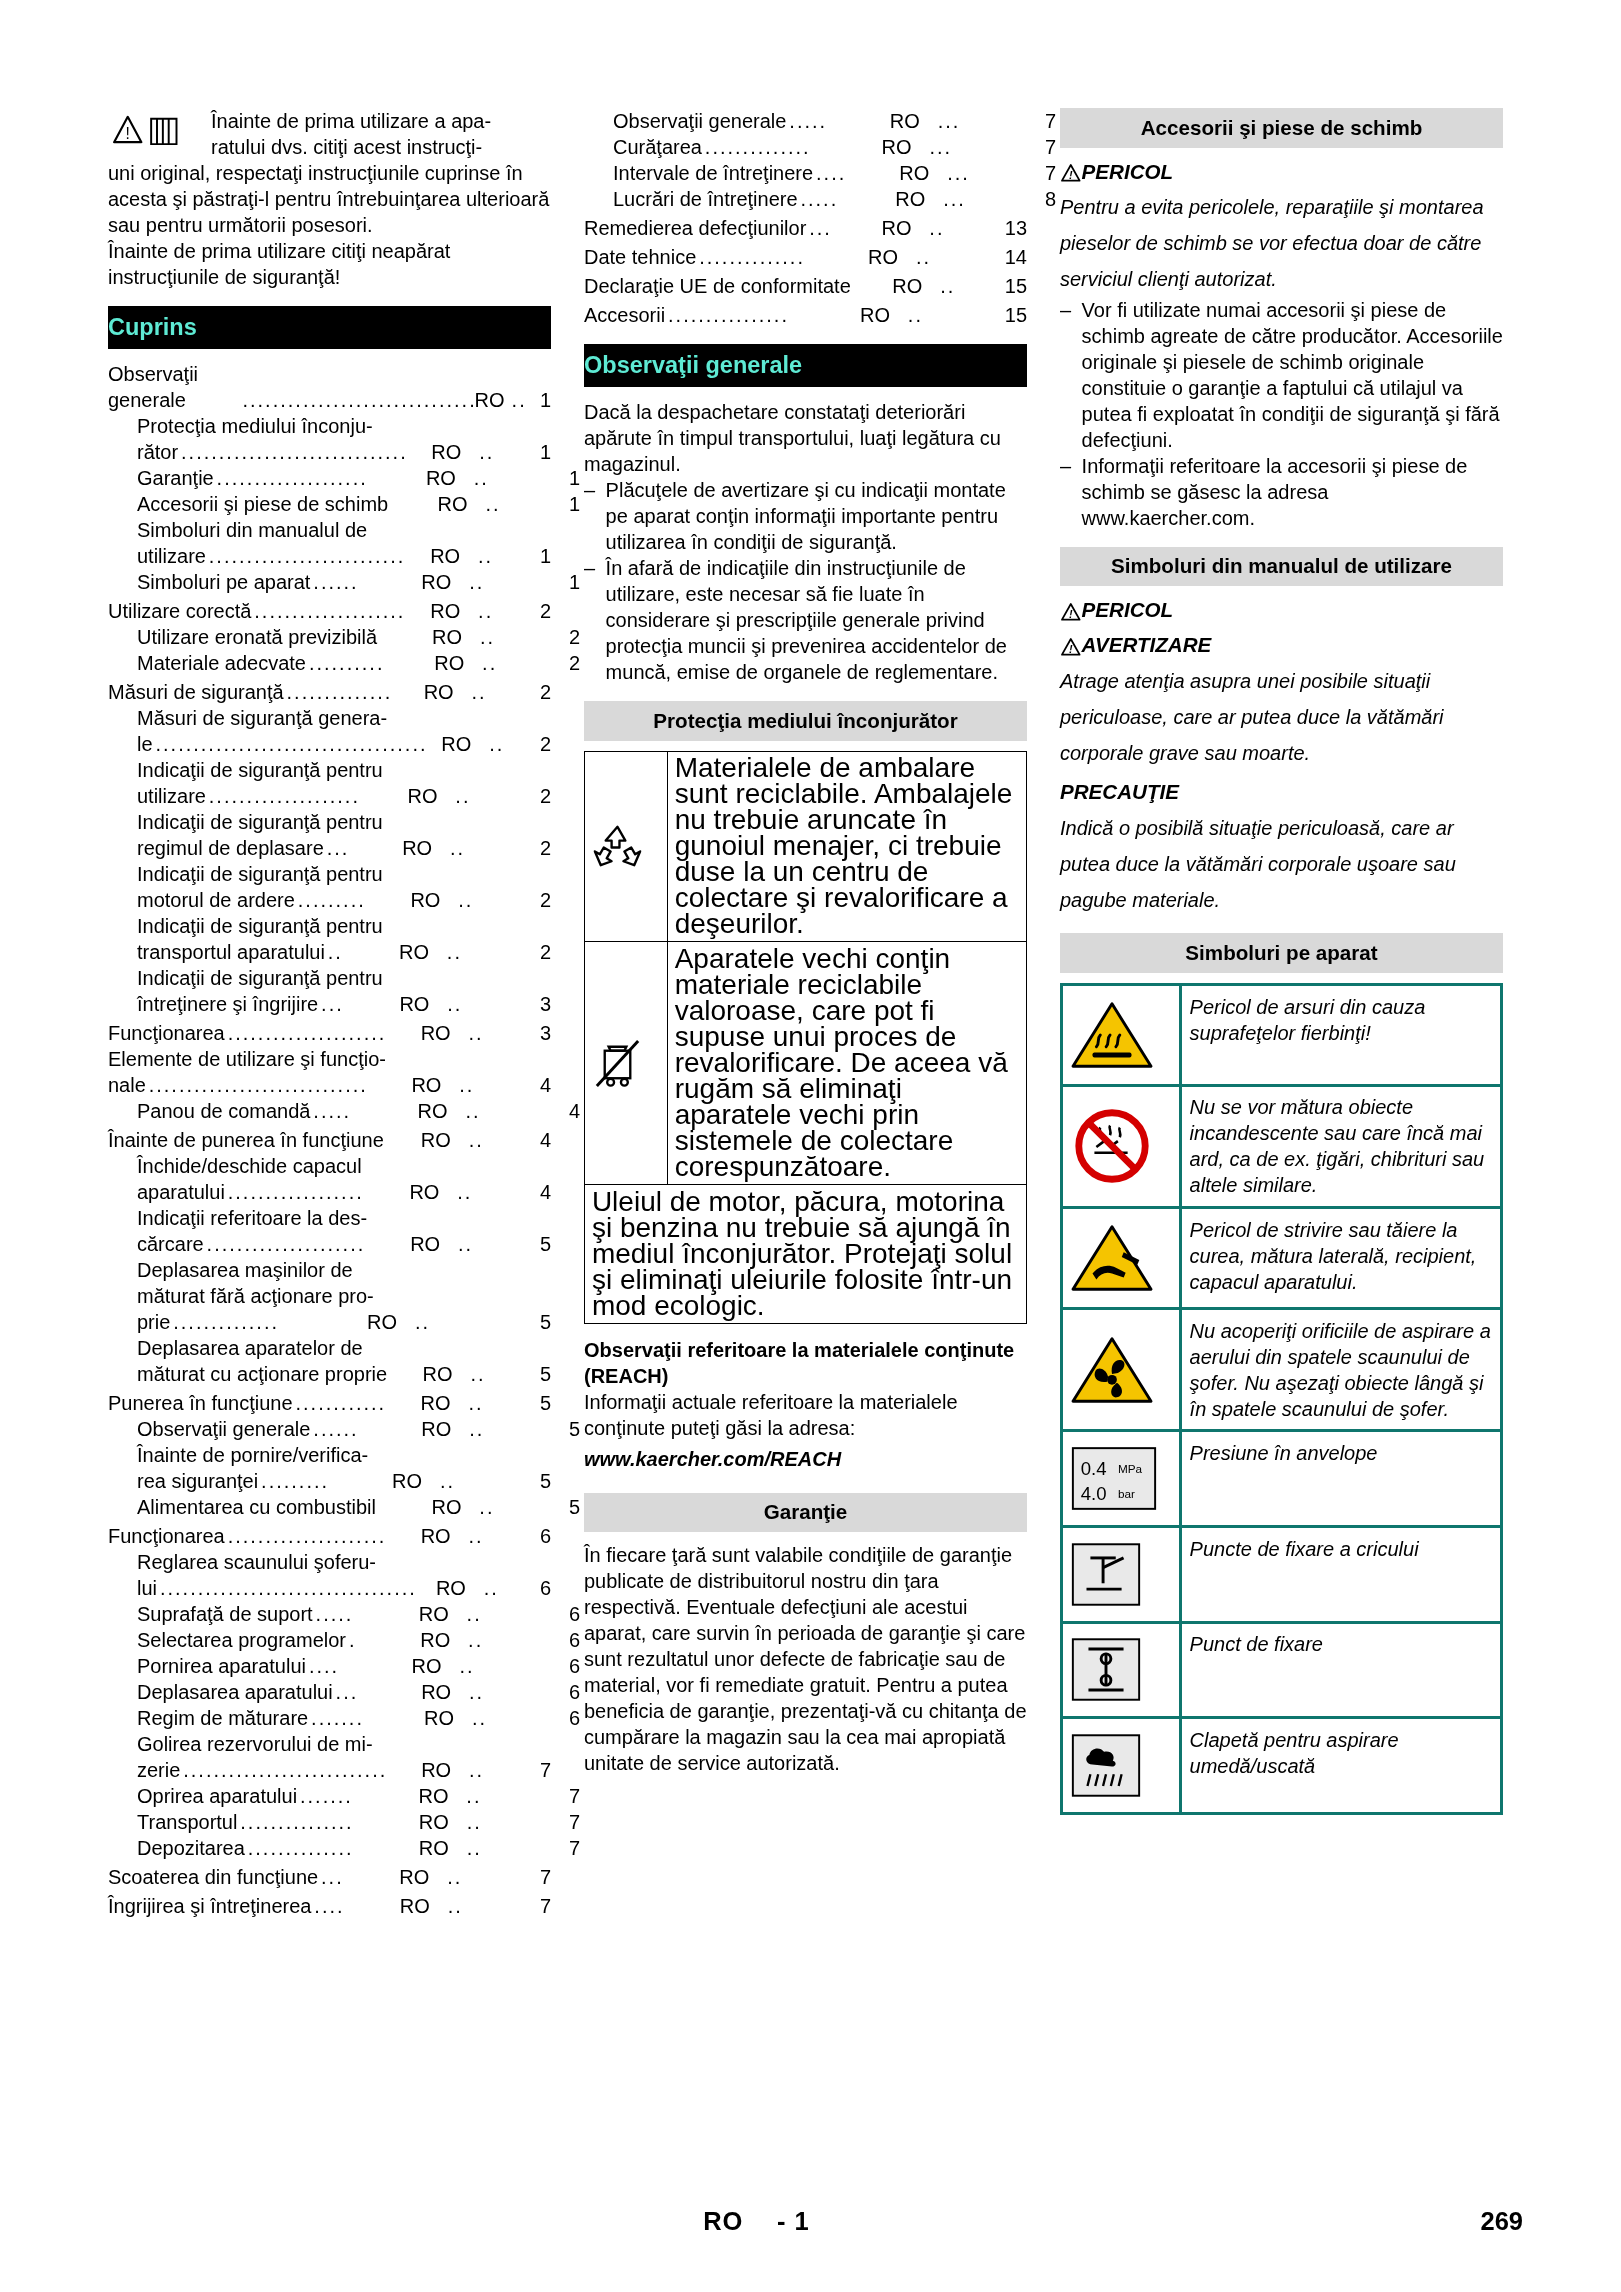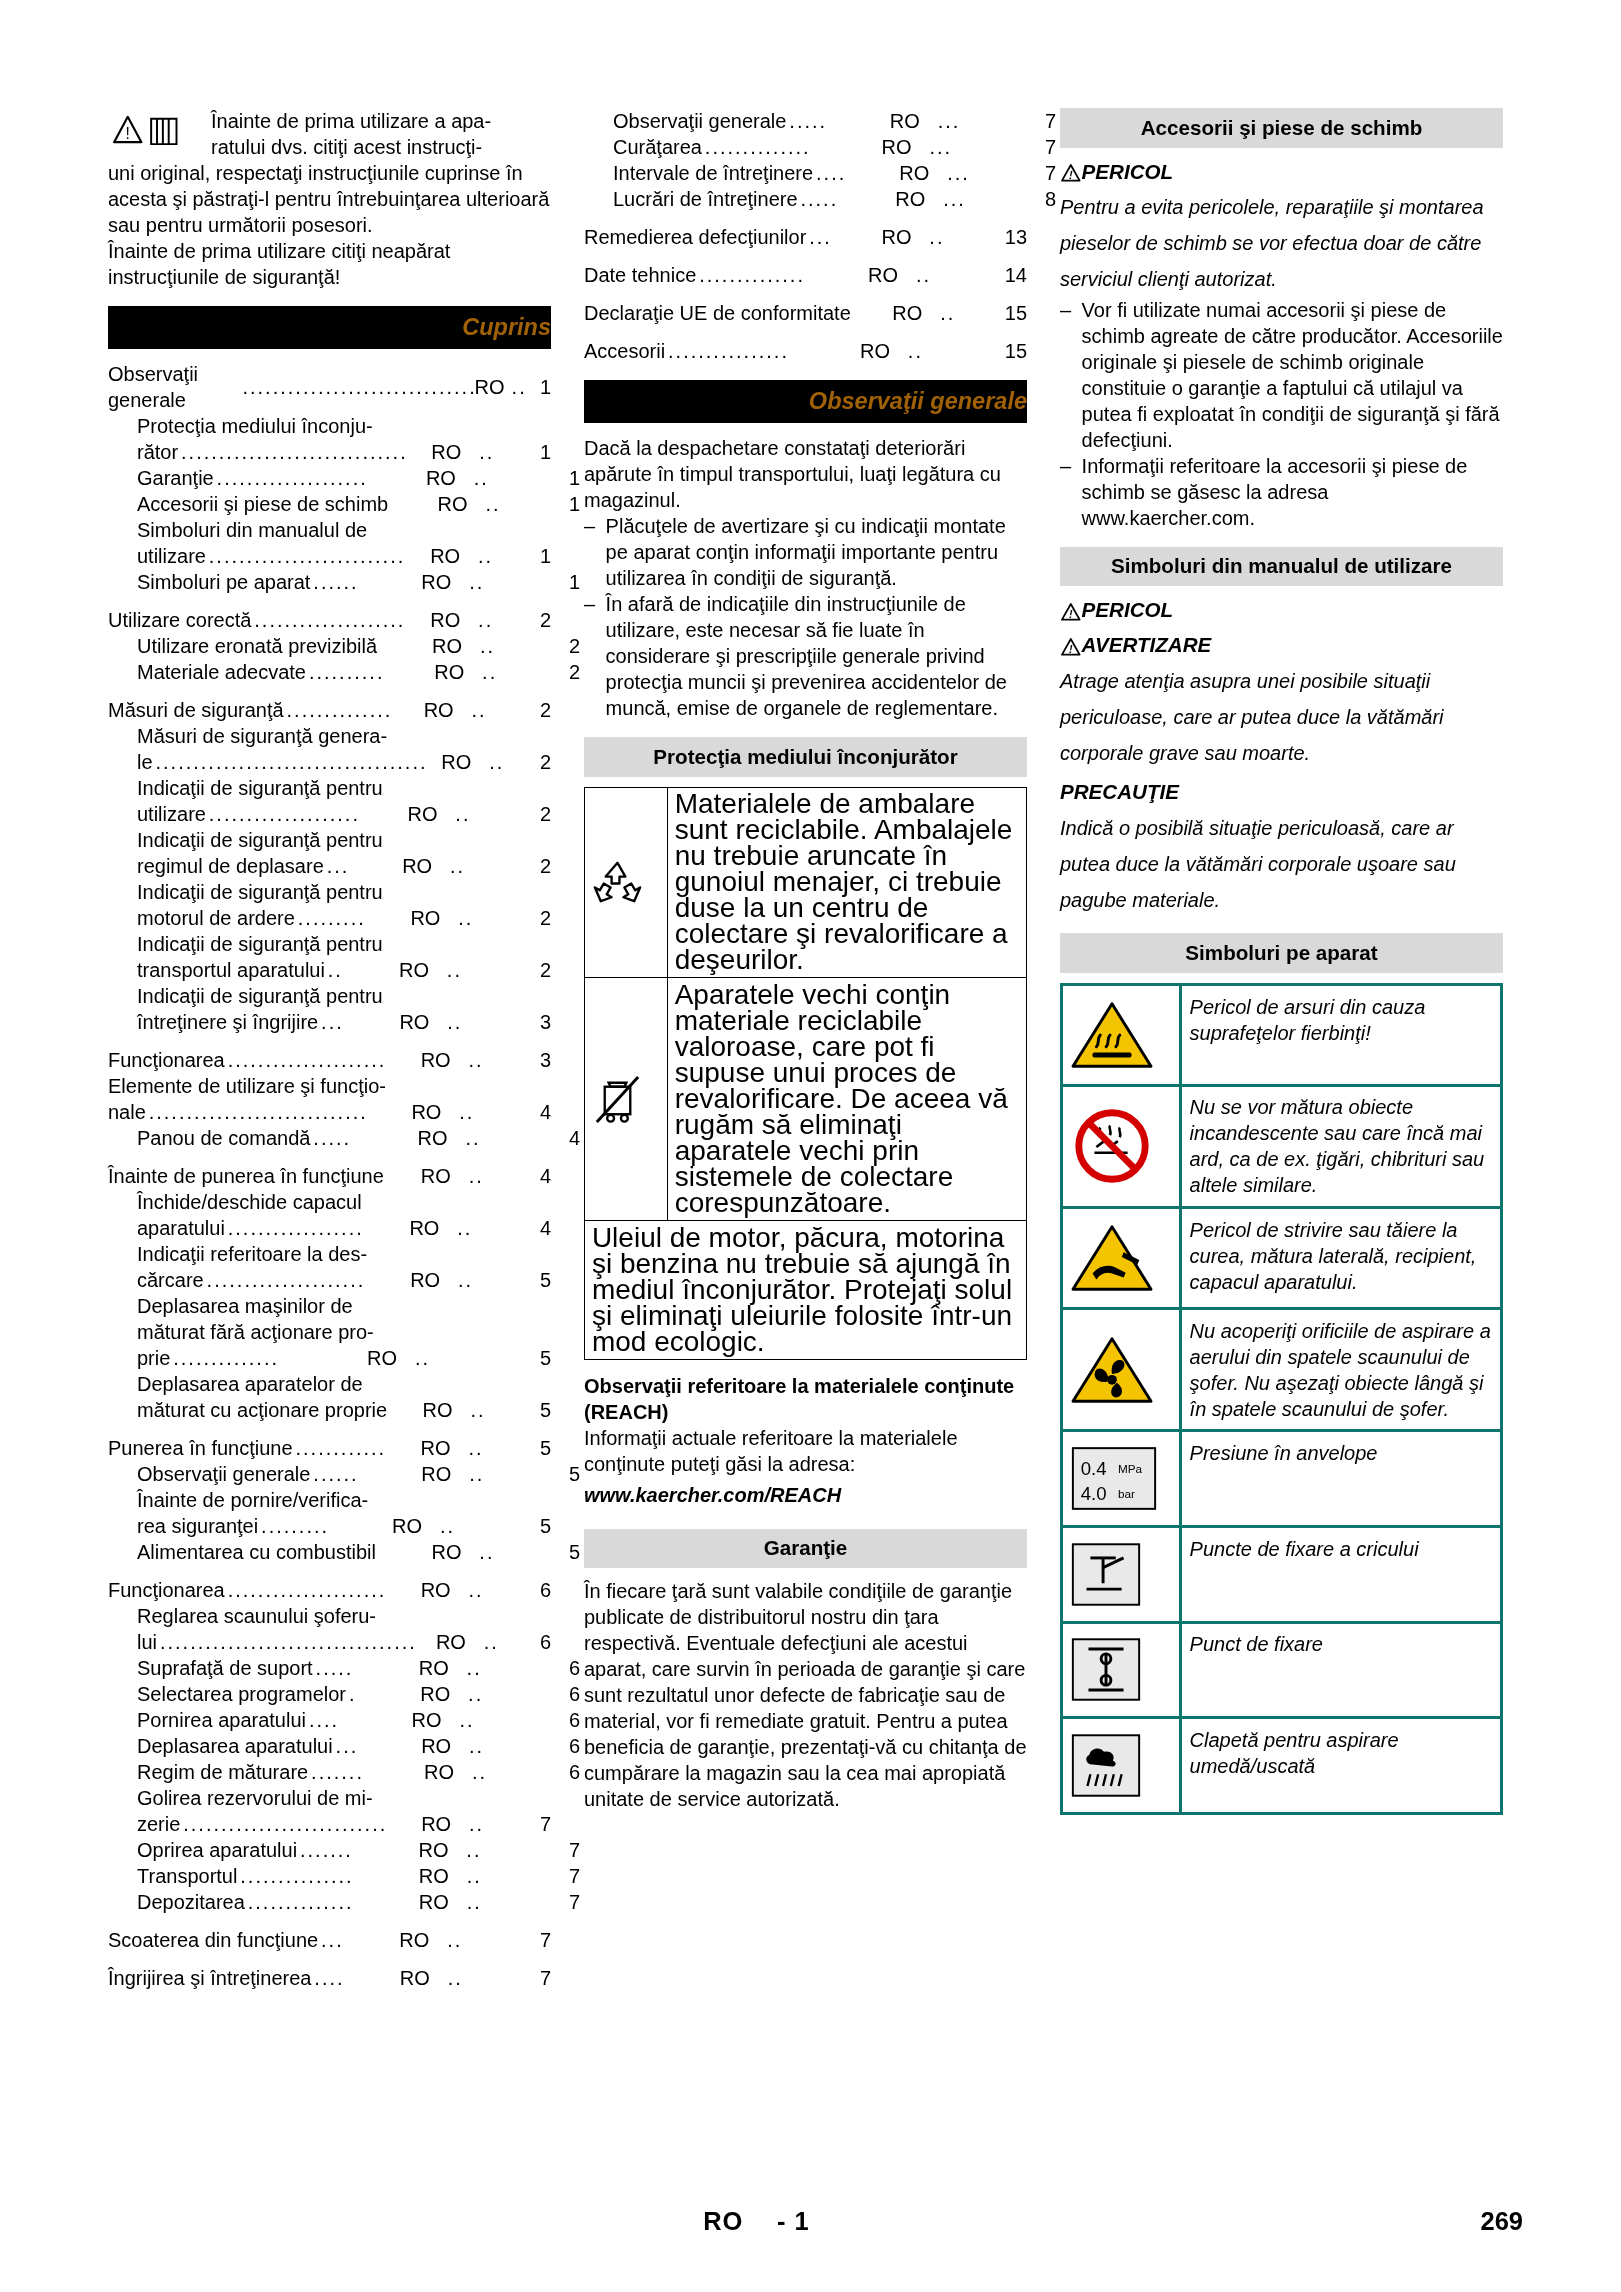--- a/index.html
+++ b/index.html
@@ -30,49 +30,48 @@
   .t{font-size:20px;line-height:26px;}
   .intro{font-size:20px;line-height:26px;}
   .intro-wrap{position:relative;min-height:108px;}
   .intro-icons{
     position:absolute;left:0;top:2px;width:98px;height:39px;
   }
   .hang{padding-left:103px;}
 
   
   .bar{
-    background:#000;color:#a16207;
-    text-align:right;
+    background:#000;color:#5eead4;
+    text-align:left;
     font-weight:bold;
     font-size:23.5px;
     line-height:33px;
     padding:4.9px 0 5.9px 0;
     margin:15.7px 0 11.8px 0;
-    font-style:italic;
   }
   
   .bar-grey{
     background:#d9d9d9;color:#000;
     text-align:center;
     font-weight:bold;
     font-size:20.6px;
     line-height:29px;
     padding:3.9px 0 4.9px 0;
     margin:15.7px 0 9.8px 0;
     border:1px solid #d9d9d9;
   }
 
   
   .toc{font-size:20px;line-height:26px;}
   .toc .row{
     display:flex;
     align-items:flex-end;
     width:100%;
   }
-  .toc .lvl1{margin-top:12px;align-items:center;}
+  .toc .lvl1{margin-top:3px;}
   .toc .lvl2{padding-left:29px;}
   .toc .label{white-space:normal;}
   .toc .dots{
     flex:1 1 auto;
     overflow:hidden;
     white-space:nowrap;
     letter-spacing:2px;
     padding:0 2.9px;
   }
   .toc .ro{width:45px;text-align:left;}

